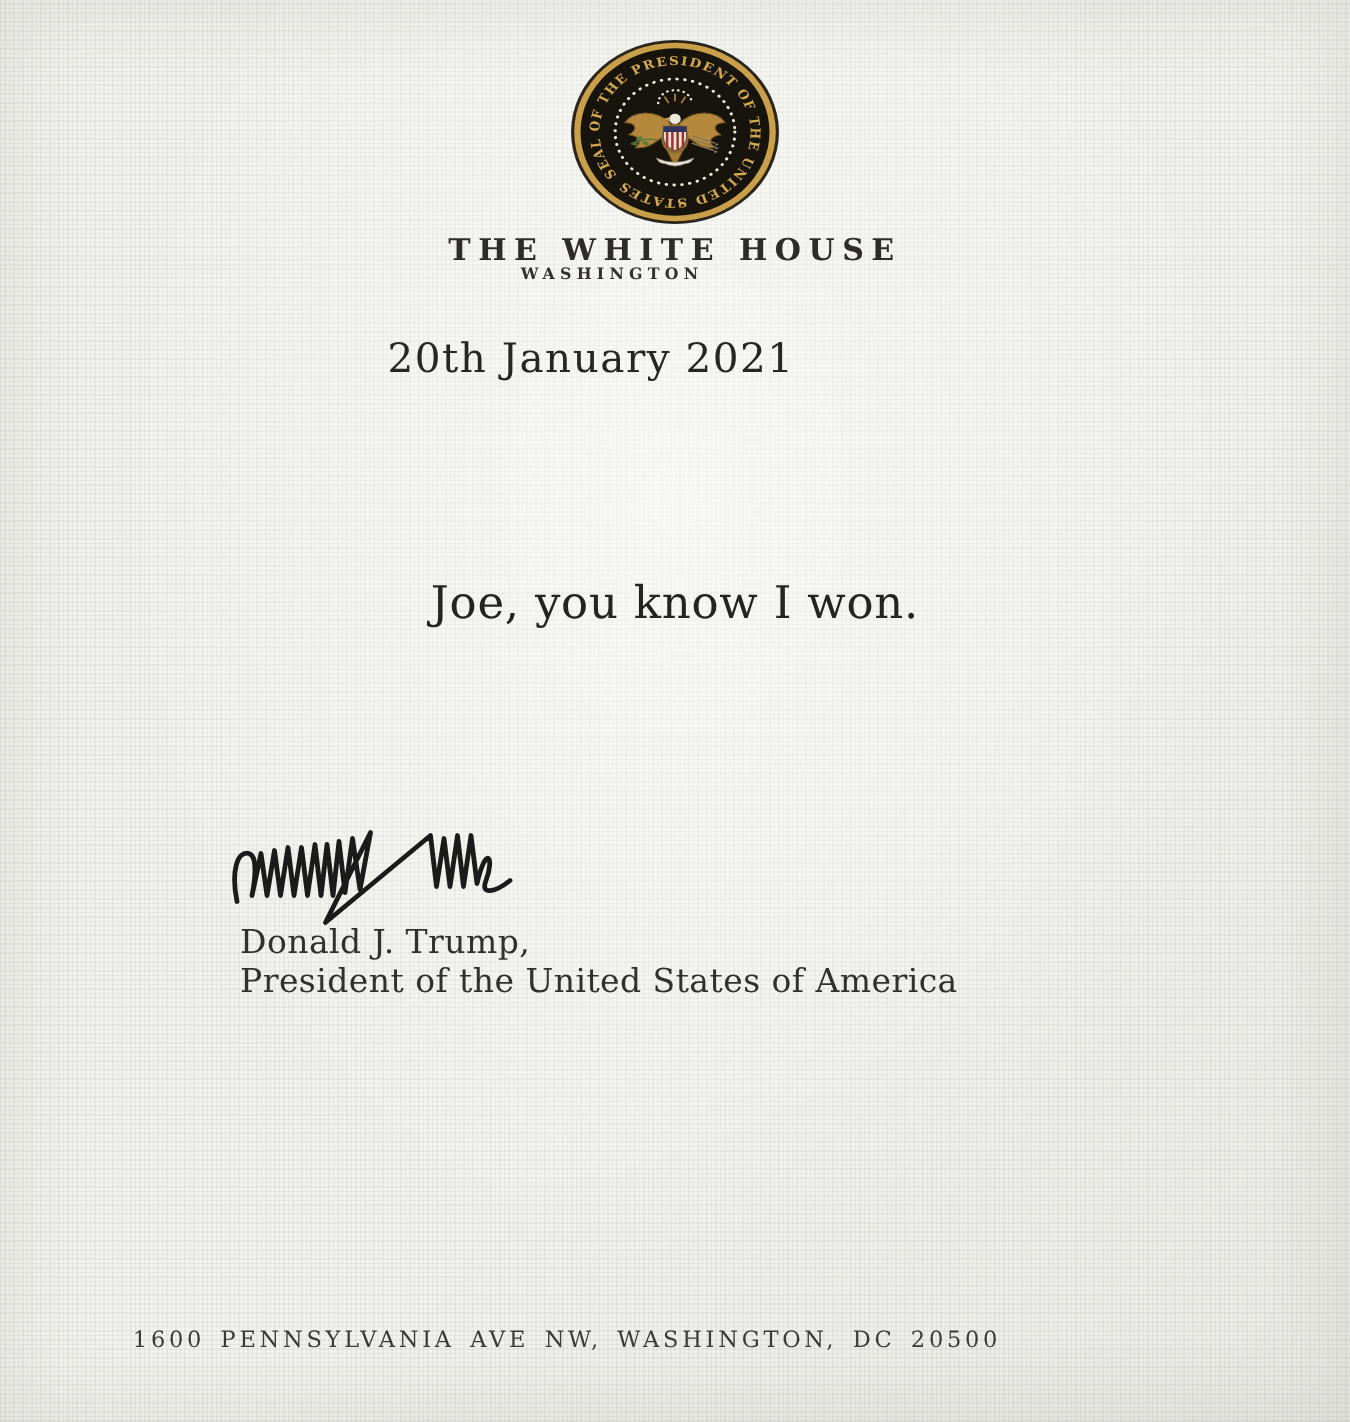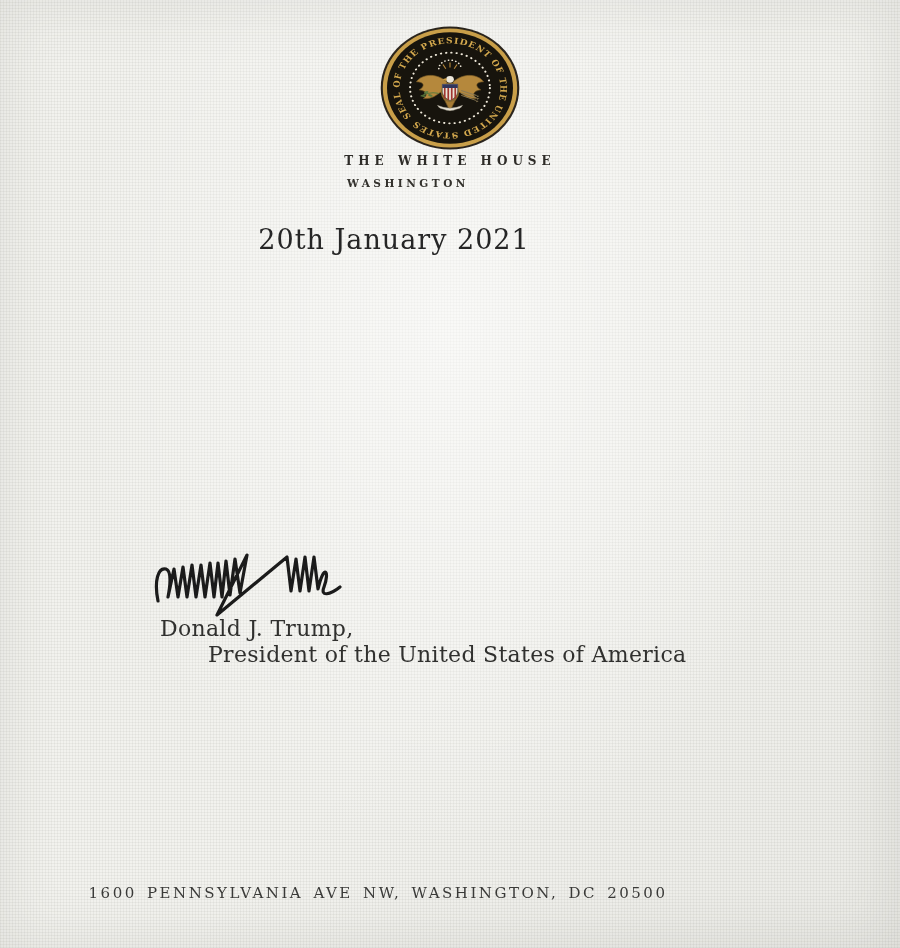--- a/index.html
+++ b/index.html
@@ -18,21 +18,21 @@
       repeating-linear-gradient(0deg, rgba(110,110,100,0.07) 0 1px, rgba(255,255,255,0) 1px 3px);
     box-shadow:inset 0 0 60px rgba(80,80,70,0.10);
     color:#2b2b2b;
   }
   .seal{
     position:absolute;left:380px;top:26px;width:140px;height:124px;
   }
   .seal svg{display:block;width:100%;height:100%;}
   .org{
     position:absolute;left:0;top:154px;width:900px;text-align:center;
-    font-size:12px;font-weight:bold;letter-spacing:5px;color:#2e2c28;
+    font-size:20px;font-weight:bold;letter-spacing:5px;color:#2e2c28;
   }
   .city{
     position:absolute;left:0;top:177px;width:816px;text-align:center;
     font-size:10.5px;font-weight:bold;letter-spacing:3.5px;color:#33312c;
   }
   .date{
     position:absolute;left:0;top:224px;width:788px;text-align:center;
     font-size:27px;letter-spacing:1px;color:#262626;
   }
   .bodyline{
@@ -41,21 +41,21 @@
   }
   .signature{
     position:absolute;left:152px;top:543px;width:200px;height:80px;
   }
   .signer-name{
     position:absolute;left:160px;top:616px;
     font-size:22px;color:#30302e;letter-spacing:0.3px;
   }
   .signer-title{
     position:absolute;left:160px;top:642px;
-    font-size:22px;color:#30302e;letter-spacing:0.3px;margin-left:48px;
+    font-size:22px;color:#30302e;letter-spacing:0.3px;
   }
   .footer{
     position:absolute;left:0;top:884px;width:756px;text-align:center;
     font-size:15px;letter-spacing:2.5px;word-spacing:3px;color:#3a3a38;
   }
 </style>
 </head>
 <body>
 
 <div class="page">
@@ -109,20 +109,21 @@
         <path d="M-18,25 q18,9 36,0 q-3,6 -8,6 q-10,5 -20,0 q-5,0 -8,-6 z" fill="#e9e4d6" stroke="#8a8578" stroke-width="0.7"></path>
       </g>
     </svg>
   </div>
 
   <div class="org">THE WHITE HOUSE</div>
   <div class="city">WASHINGTON</div>
 
   <div class="date">20th January 2021</div>
 
+  <div class="bodyline">Joe, you know I won.</div>
 
   <svg class="signature" viewBox="0 0 200 80">
     <path d="M6,58 C2,38 6,24 14,26 C20,28 18,44 16,54
              L22,26 L26,54 L31,24 L35,54 L40,22 L44,54
              L49,22 L53,54 L58,20 L62,54 L66,20 L70,54
              L74,18 L78,52 L83,16 L88,50 L95,12
              L65,72 L135,14 L139,48 L144,16 L148,48
              L153,14 L157,48 L162,14 L166,46
              C172,20 178,28 172,44 C168,54 178,52 188,44" fill="none" stroke="#1b1b1b" stroke-width="3.2" stroke-linecap="round" stroke-linejoin="round"></path>
   </svg>

